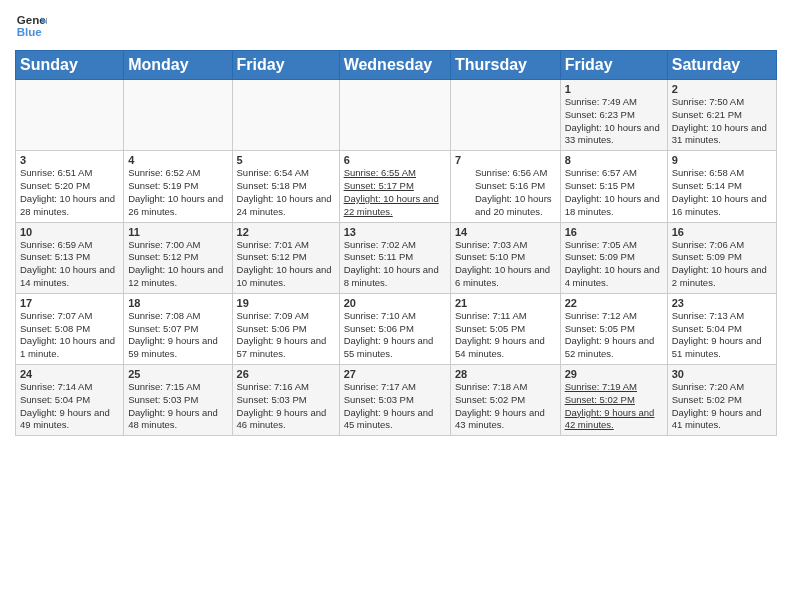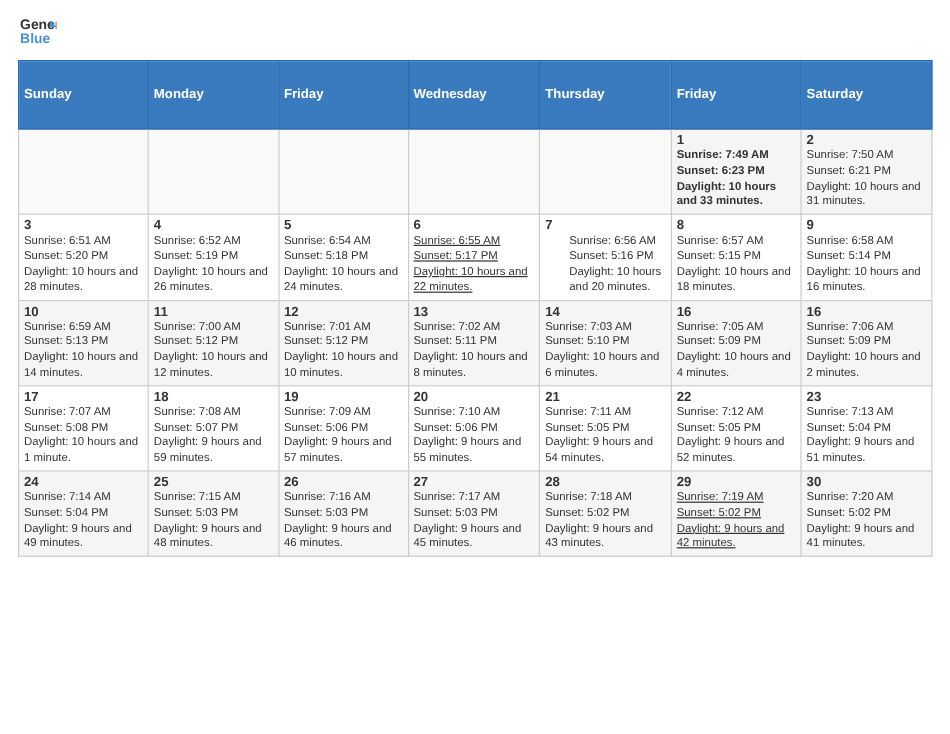--- a/index.html
+++ b/index.html
@@ -38,23 +38,23 @@
       font-size: 14px;
       color: #555;
     }
     .calendar {
       width: 100%;
       border-collapse: collapse;
     }
     .calendar thead tr th {
       background: #3a7abf;
       color: #fff;
-      font-size: 11px;
+      font-size: 16px;
       font-weight: bold;
-      padding: 22px 4px;
+      padding: 5px 4px;
       text-align: left;
       border: 1px solid #2a6aaf;
     }
     .calendar tbody tr td {
       border: 1px solid #ccc;
       vertical-align: top;
       padding: 3px 4px;
       width: 113px;
       min-height: 70px;
       font-size: 10px;
@@ -113,21 +113,21 @@
   </thead>
   <tbody id="calendar-body">
   <tr>
         <td class="empty-cell"></td>
         <td class="empty-cell"></td>
         <td class="empty-cell"></td>
         <td class="empty-cell"></td>
         <td class="empty-cell"></td>
         <td>
           <span class="day-num">1</span>
-          <div class="day-info" style="white-space: pre-line; font-weight: bold;">Sunrise: 7:49 AM
+          <div class="day-info" style="white-space: pre-line;">Sunrise: 7:49 AM
 Sunset: 6:23 PM
 Daylight: 10 hours and 33 minutes.</div>
         </td>
         <td>
           <span class="day-num">2</span>
           <div class="day-info" style="white-space: pre-line;">Sunrise: 7:50 AM
 Sunset: 6:21 PM
 Daylight: 10 hours and 31 minutes.</div>
         </td>
       </tr>

